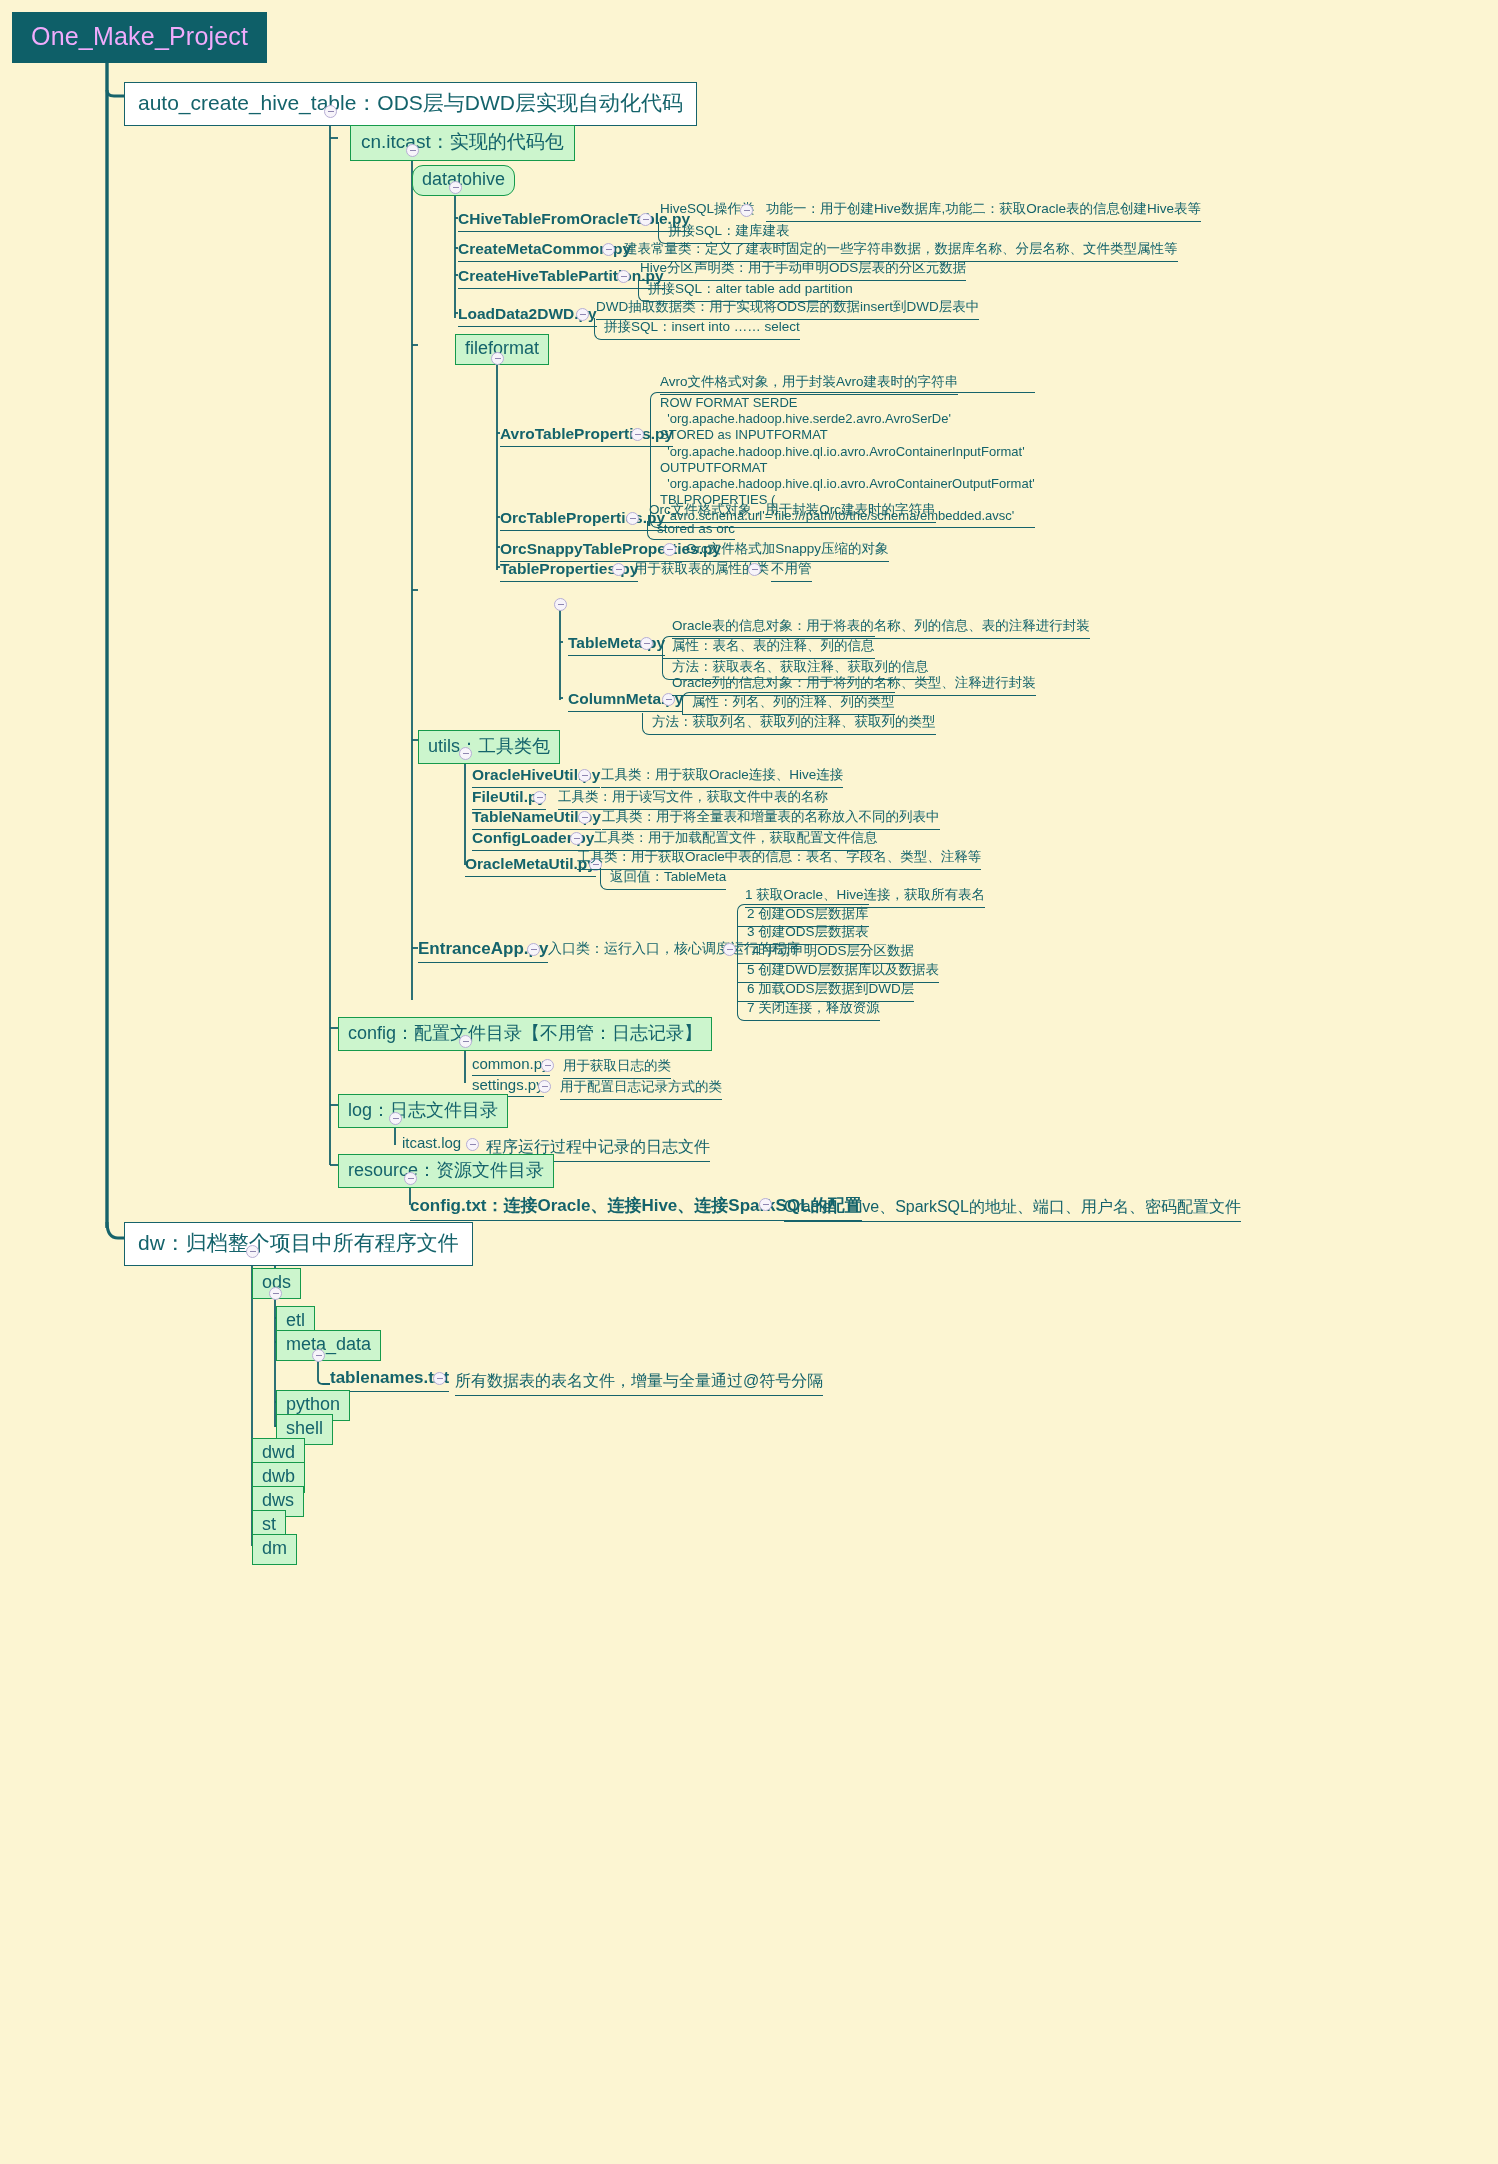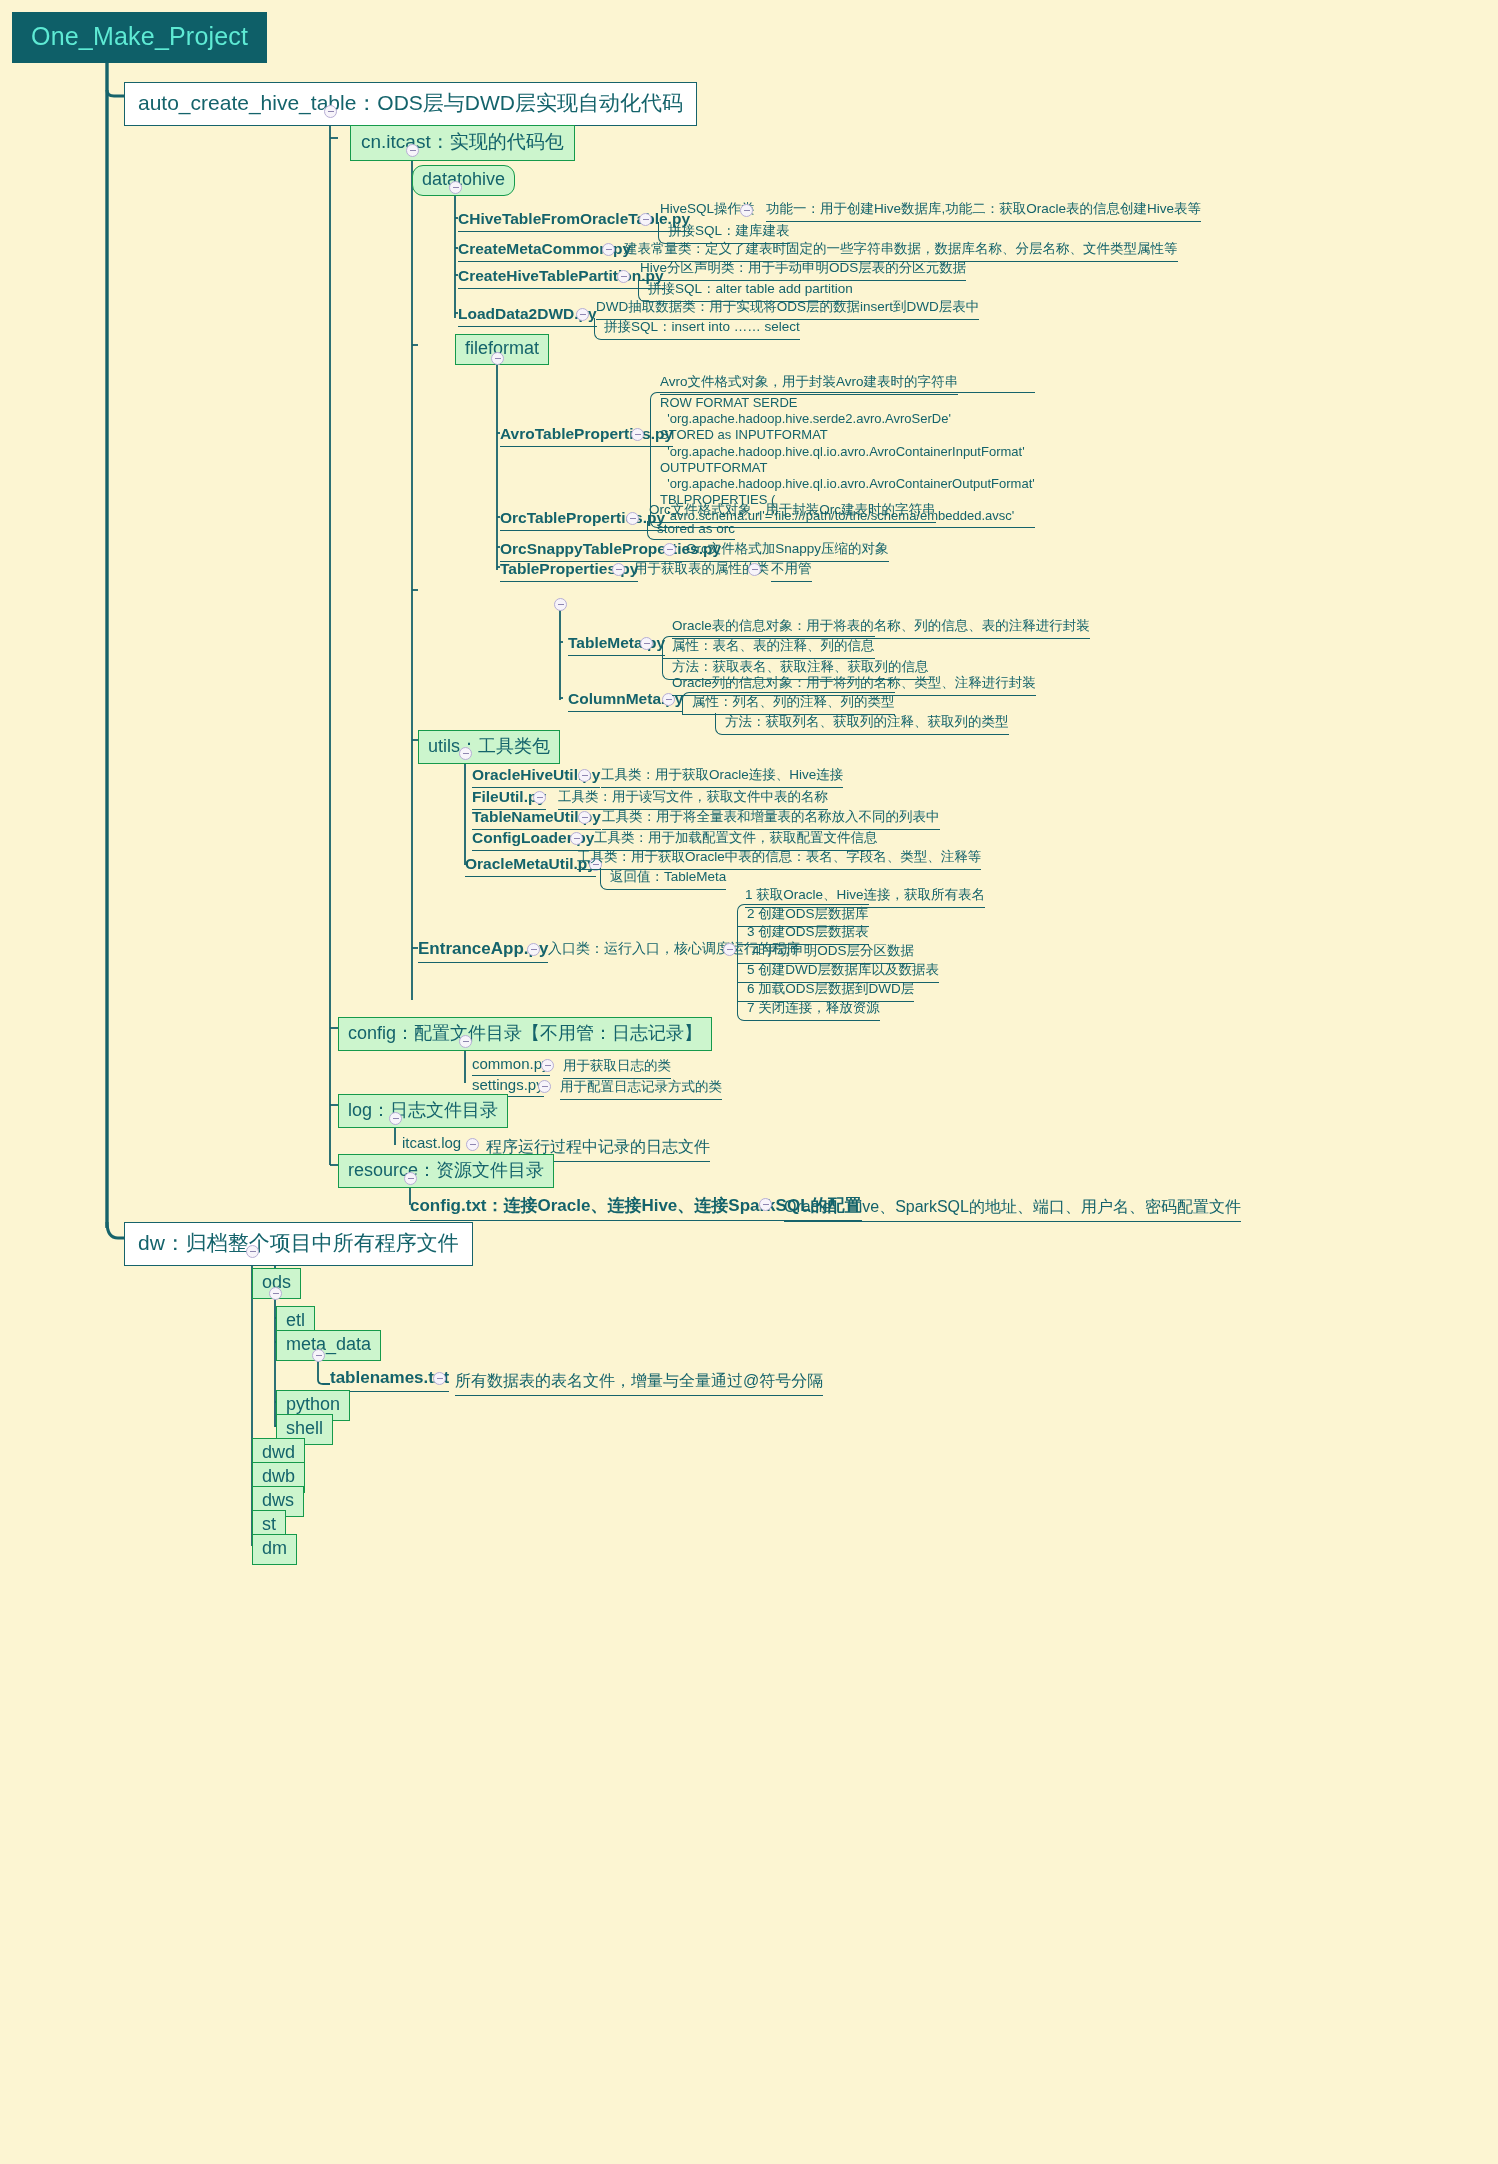--- a/index.html
+++ b/index.html
@@ -13,21 +13,21 @@
     color:#14636B;
   }
   #canvas { position:absolute; inset:0; }
   svg.lines { position:absolute; left:0; top:0; width:1498px; height:2164px; pointer-events:none; }
 
   .node { position:absolute; white-space:nowrap; }
 
   
   .root {
     background:#0E5F68;
-    color:#5eead4;
+    color:#f0abfc;
     border:1px solid #0E5F68;
     font-size:25px;
     padding:9px 18px 11px 18px;
     letter-spacing:.2px;
   }
   
   .lvl1 {
     background:#FFFFFF;
     border:1.6px solid #16636B;
     color:#14636B;
@@ -226,21 +226,21 @@
   <div class="node leaf" style="left:568px; top:634px; border-bottom:1.3px solid #16636B;">TableMeta.py</div>
   <div class="collapse" style="left:640px; top:637px;"></div>
   <div class="node note" style="left:672px; top:617px; border-bottom:1.1px solid #16636B;">Oracle表的信息对象：用于将表的名称、列的信息、表的注释进行封装</div>
   <div class="node note" style="left:662px; top:636px; border-bottom:1.1px solid #16636B; border-left:1.3px solid #16636B; border-top:1.1px solid #16636B; border-top-left-radius:7px; padding-left:9px;">属性：表名、表的注释、列的信息</div>
   <div class="node note" style="left:662px; top:658px; border-bottom:1.1px solid #16636B; border-left:1.3px solid #16636B; border-bottom-left-radius:7px; padding-left:9px;">方法：获取表名、获取注释、获取列的信息</div>
 
   <div class="node leaf" style="left:568px; top:690px; border-bottom:1.3px solid #16636B;">ColumnMeta.py</div>
   <div class="collapse" style="left:662px; top:693px;"></div>
   <div class="node note" style="left:672px; top:674px; border-bottom:1.1px solid #16636B;">Oracle列的信息对象：用于将列的名称、类型、注释进行封装</div>
   <div class="node note" style="left:682px; top:692px; border-bottom:1.1px solid #16636B; border-left:1.3px solid #16636B; border-top:1.1px solid #16636B; border-top-left-radius:7px; padding-left:9px;">属性：列名、列的注释、列的类型</div>
-  <div class="node note" style="left:715px; top:713px; border-bottom:1.1px solid #16636B; border-left:1.3px solid #16636B; border-bottom-left-radius:7px; padding-left:9px;">方法：获取列名、获取列的注释、获取列的类型</div>
+  <div class="node note" style="left:642px; top:713px; border-bottom:1.1px solid #16636B; border-left:1.3px solid #16636B; border-bottom-left-radius:7px; padding-left:9px;">方法：获取列名、获取列的注释、获取列的类型</div>
 
   <div class="node green sm" style="left:418px; top:730px;">utils：工具类包</div>
   <div class="collapse" style="left:459px; top:747px;"></div>
 
   <div class="node leaf" style="left:472px; top:766px; border-bottom:1.3px solid #16636B;">OracleHiveUtil.py</div>
   <div class="collapse" style="left:578px; top:769px;"></div>
   <div class="node note" style="left:601px; top:766px; border-bottom:1.1px solid #16636B;">工具类：用于获取Oracle连接、Hive连接</div>
 
   <div class="node leaf" style="left:472px; top:788px; border-bottom:1.3px solid #16636B;">FileUtil.py</div>
   <div class="collapse" style="left:533px; top:791px;"></div>

